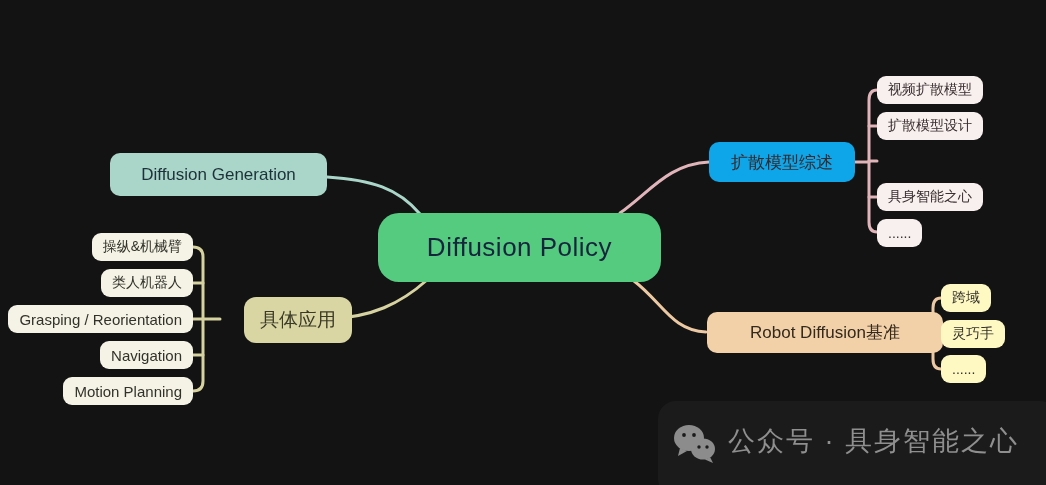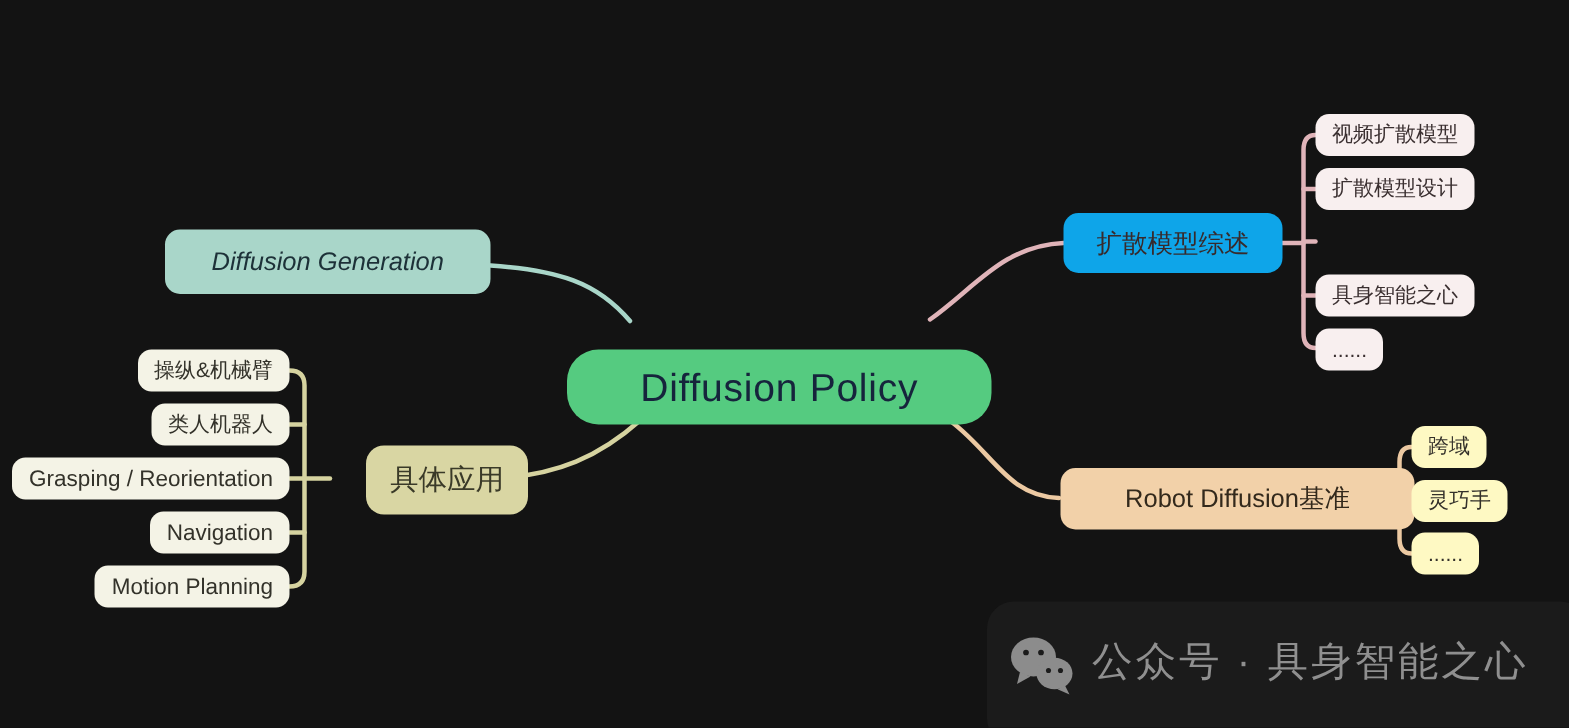--- a/index.html
+++ b/index.html
@@ -23,35 +23,33 @@
   .node {
     position: absolute;
     display: flex;
     align-items: center;
     justify-content: center;
     white-space: nowrap;
     box-sizing: border-box;
     z-index: 1;
   }
   .node-center {
-    left: 378px; top: 213px; width: 283px; height: 50px;
+    left: 378px; top: 213px; width: 283px; height: 69px;
     background: #55cb80;
     border-radius: 21px;
     color: #16243c;
     font-size: 26px;
     letter-spacing: 0.5px;
-    margin-top: 20px;
   }
   .node-generation {
     left: 110px; top: 153px; width: 217px; height: 43px;
     background: #a9d6c9;
     border-radius: 10px;
     color: #1d3138;
     font-size: 17px;
-    font-style: italic;
   }
   .node-overview {
     left: 709px; top: 142px; width: 146px; height: 40px;
     background: #0ea5e9;
     border-radius: 10px;
     color: #382a2b;
     font-size: 17px;
   }
   .node-applications {
     left: 220px; top: 297px; width: 108px; height: 46px;

